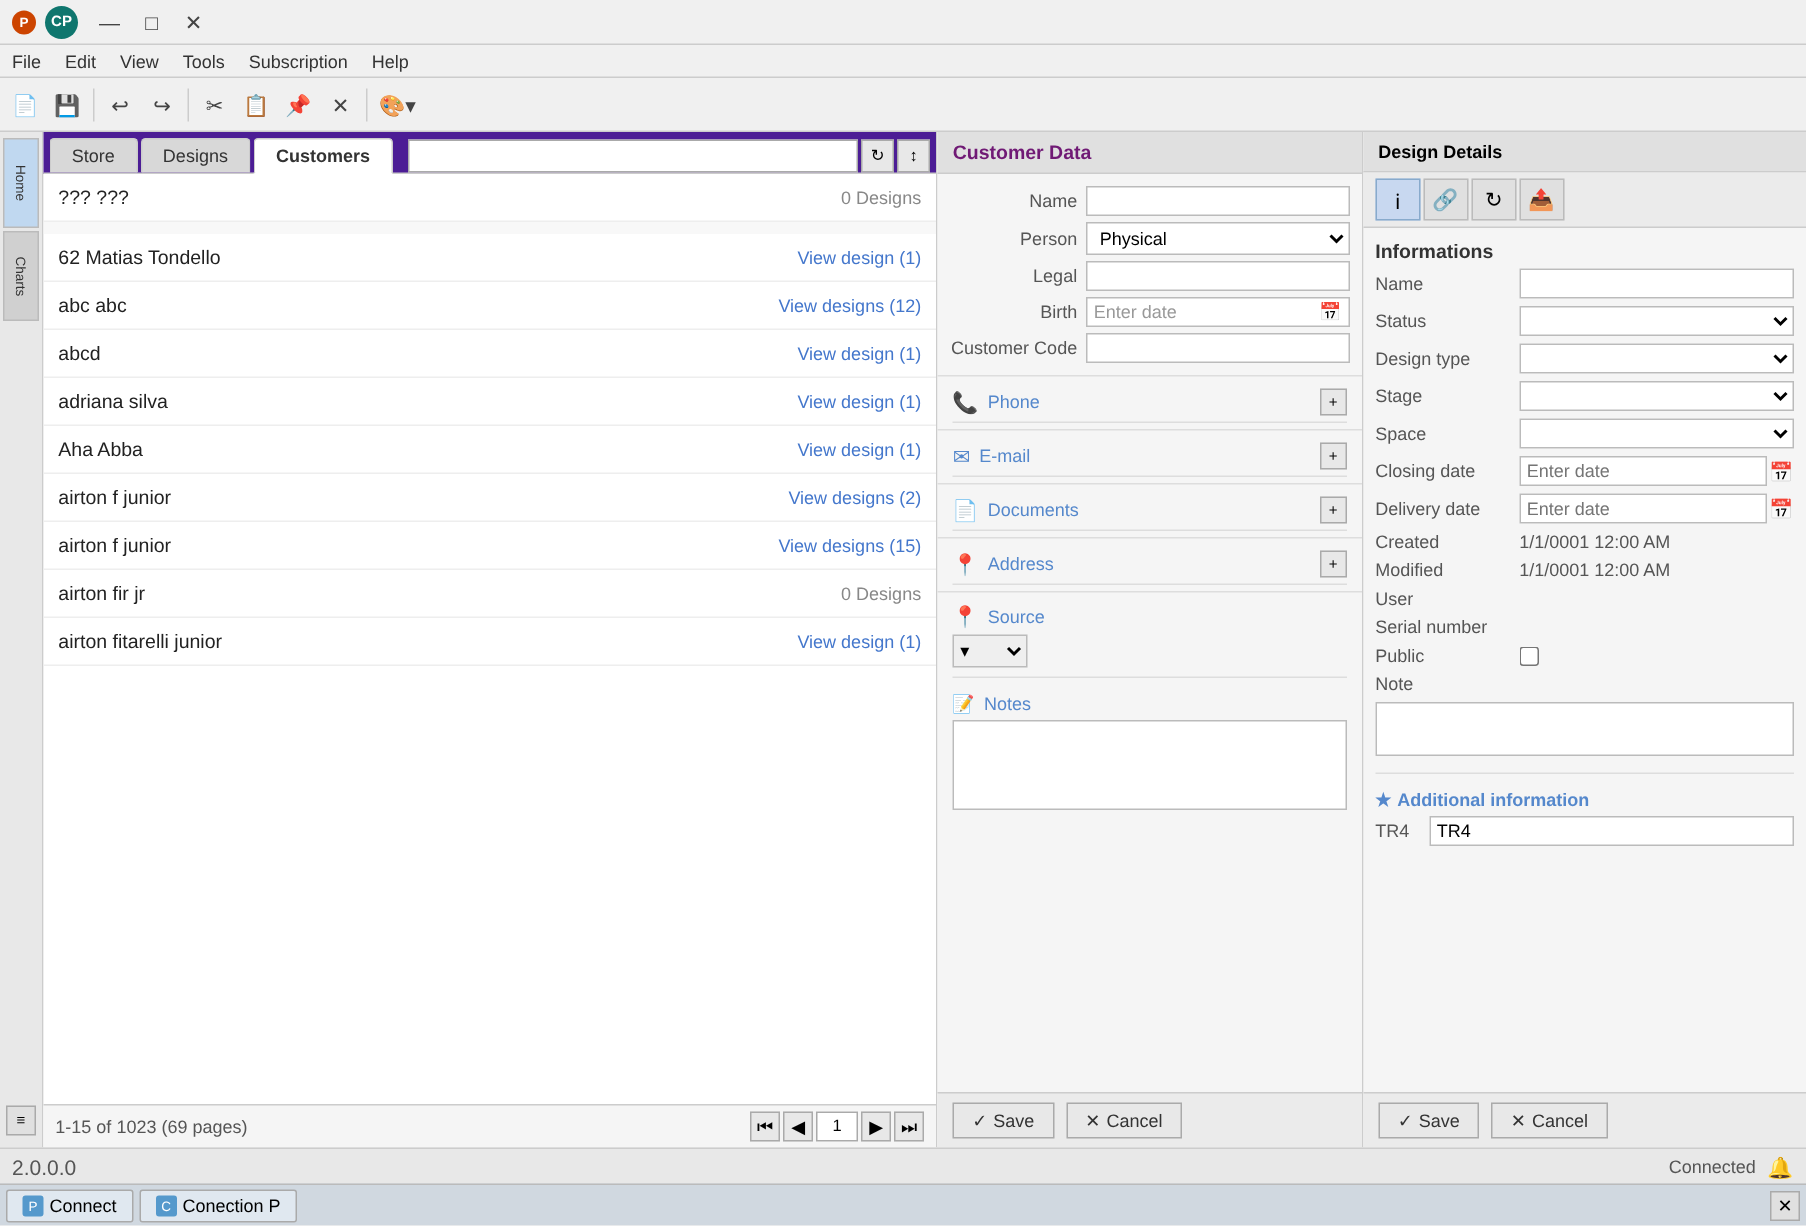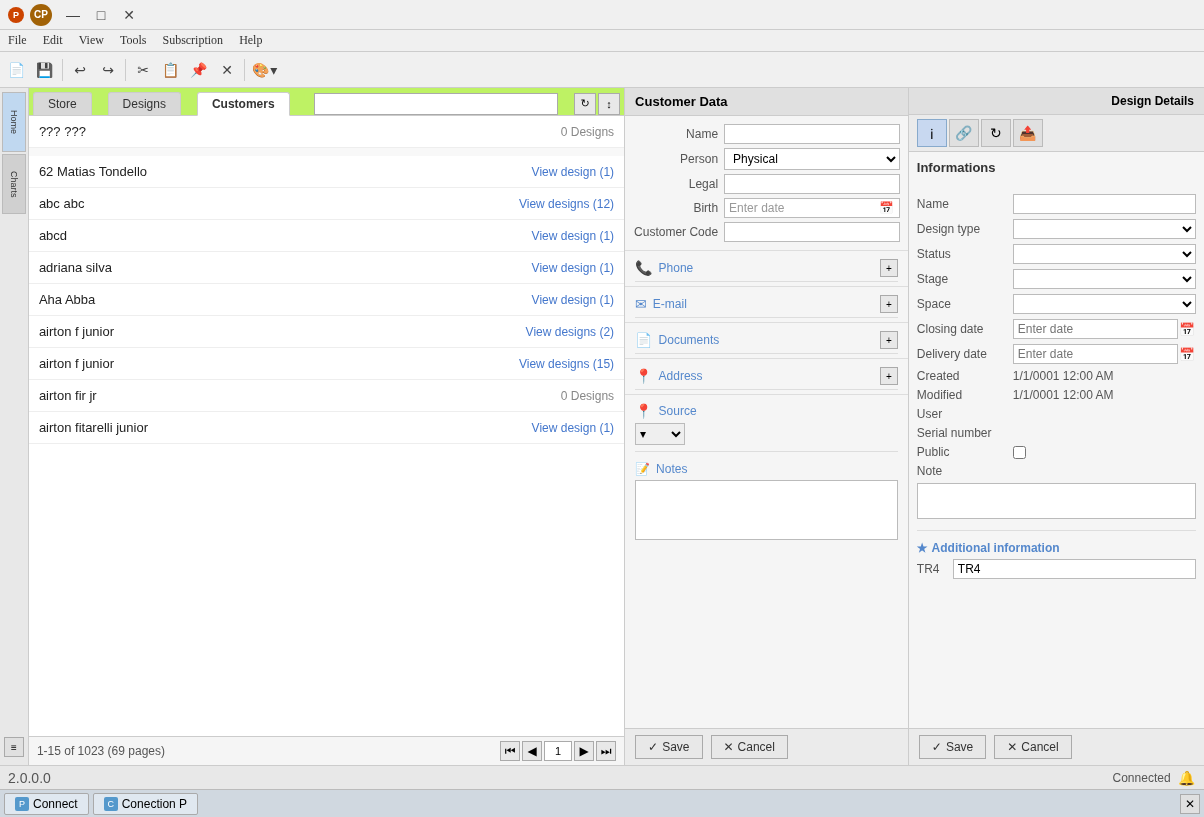--- a/index.html
+++ b/index.html
@@ -6,58 +6,58 @@
     body { width: 1204px; height: 817px; overflow: hidden; background: #f0f0f0; display: flex; flex-direction: column; }
 
     
     .titlebar { height: 30px; background: #f0f0f0; display: flex; align-items: center; padding: 0 8px; border-bottom: 1px solid #ccc; }
     .titlebar-title { flex: 1; font-size: 12px; color: #333; }
     .titlebar-controls { display: flex; gap: 2px; }
     .titlebar-btn { width: 26px; height: 20px; border: none; background: transparent; cursor: pointer; font-size: 14px; display: flex; align-items: center; justify-content: center; color: #444; }
 
     
     .menubar { height: 22px; background: #f0f0f0; display: flex; align-items: center; border-bottom: 1px solid #ccc; }
-    .menu-item { padding: 2px 8px; cursor: pointer; font-size: 12px; color: #333; font-family: Liberation Serif, serif; }
+    .menu-item { padding: 2px 8px; cursor: pointer; font-size: 12px; color: #333; }
 
     
     .toolbar { height: 36px; background: #f0f0f0; display: flex; align-items: center; padding: 2px 4px; border-bottom: 1px solid #ccc; gap: 2px; }
     .toolbar-btn { width: 26px; height: 26px; border: 1px solid transparent; background: transparent; cursor: pointer; display: flex; align-items: center; justify-content: center; font-size: 14px; color: #444; }
     .toolbar-sep { width: 1px; height: 22px; background: #ccc; margin: 0 2px; }
 
     
     .main-content { display: flex; flex: 1; overflow: hidden; }
 
     
     .side-panel { width: 30px; background: #e8e8e8; display: flex; flex-direction: column; align-items: center; border-right: 1px solid #ccc; padding-top: 4px; gap: 2px; }
     .side-btn { width: 24px; height: 60px; background: #d0d0d0; border: 1px solid #bbb; cursor: pointer; display: flex; align-items: center; justify-content: center; font-size: 9px; writing-mode: vertical-rl; color: #333; text-align: center; }
     .side-btn.active { background: #c0d8f0; }
 
     
     .list-panel { width: 620px; display: flex; flex-direction: column; border-right: 1px solid #ccc; background: white; }
-    .list-tabs { display: flex; align-items: center; background: #bef264; border-bottom: 1px solid #ccc; padding: 4px 4px 0; gap: 16px; }
+    .list-tabs { display: flex; align-items: center; background: #4c1d95; border-bottom: 1px solid #ccc; padding: 4px 4px 0; gap: 2px; }
     .tab { padding: 4px 14px; border: 1px solid #ccc; border-bottom: none; cursor: pointer; background: #d8d8d8; color: #333; font-size: 12px; border-radius: 3px 3px 0 0; }
     .tab.active { background: white; font-weight: bold; border-bottom: 1px solid white; margin-bottom: -1px; z-index: 1; text-align: center; }
     .tab-search { flex: 1; margin-left: 8px; }
     .tab-search input { width: 100%; height: 22px; border: 1px solid #aaa; padding: 0 4px; font-size: 12px; }
     .tab-controls { display: flex; gap: 2px; }
     .tab-ctrl-btn { width: 22px; height: 22px; border: 1px solid #aaa; background: #e8e8e8; cursor: pointer; display: flex; align-items: center; justify-content: center; font-size: 11px; }
 
     .list-scroll { flex: 1; overflow-y: auto; }
     .list-item { display: flex; align-items: center; justify-content: space-between; padding: 8px 10px; border-bottom: 1px solid #eee; cursor: pointer; }
     .list-item-name { font-size: 13px; color: #222; }
     .list-item-action { font-size: 12px; color: #888; }
     .list-item-action.link { color: #4477cc; }
 
     .list-footer { border-top: 1px solid #ccc; background: #f5f5f5; padding: 4px 8px; display: flex; align-items: center; gap: 4px; font-size: 11px; color: #555; }
     .page-nav-btn { width: 20px; height: 20px; border: 1px solid #aaa; background: #e8e8e8; cursor: pointer; display: flex; align-items: center; justify-content: center; font-size: 12px; }
     .page-num { border: 1px solid #aaa; width: 28px; height: 20px; text-align: center; font-size: 11px; background: white; }
 
     
     .customer-panel { width: 295px; display: flex; flex-direction: column; border-right: 1px solid #ccc; background: #f5f5f5; }
-    .panel-title { background: #e0e0e0; padding: 6px 10px; font-weight: bold; font-size: 13px; border-bottom: 1px solid #ccc; color: #000000; }
+    .panel-title { background: #e0e0e0; padding: 6px 10px; font-weight: bold; font-size: 13px; border-bottom: 1px solid #ccc; color: #701a75; }
     .form-area { padding: 8px; display: flex; flex-direction: column; gap: 4px; }
     .form-row { display: flex; align-items: center; gap: 6px; }
     .form-label { width: 85px; text-align: right; color: #555; font-size: 12px; flex-shrink: 0; }
     .form-input { flex: 1; height: 20px; border: 1px solid #bbb; padding: 0 4px; background: white; font-size: 12px; }
     .form-select { flex: 1; height: 22px; border: 1px solid #bbb; padding: 0 4px; background: white; font-size: 12px; }
     .form-date { flex: 1; height: 20px; border: 1px solid #bbb; padding: 0 4px; background: white; font-size: 12px; color: #999; display: flex; align-items: center; justify-content: space-between; }
 
     .expandable-section { border-top: 1px solid #ddd; }
     .section-label { display: flex; align-items: center; gap: 6px; padding: 8px 10px 4px; color: #5588cc; font-size: 12px; }
     .section-label .icon { font-size: 14px; }
@@ -67,25 +67,25 @@
     .notes-area { padding: 6px 10px; }
     .notes-label { color: #5588cc; font-size: 12px; margin-bottom: 4px; display: flex; align-items: center; gap: 6px; }
     .notes-textarea { width: 100%; height: 60px; border: 1px solid #bbb; resize: none; font-size: 12px; padding: 4px; }
 
     .panel-footer { border-top: 1px solid #ccc; padding: 6px 10px; display: flex; gap: 8px; background: #ebebeb; }
     .btn-save { padding: 4px 12px; background: #e8e8e8; border: 1px solid #aaa; cursor: pointer; display: flex; align-items: center; gap: 4px; font-size: 12px; color: #333; }
     .btn-cancel { padding: 4px 12px; background: #e8e8e8; border: 1px solid #aaa; cursor: pointer; display: flex; align-items: center; gap: 4px; font-size: 12px; color: #333; }
 
     
     .design-panel { flex: 1; display: flex; flex-direction: column; background: #f5f5f5; }
-    .design-panel-title { background: #e0e0e0; padding: 6px 10px; font-weight: bold; font-size: 13px; border-bottom: 1px solid #ccc; display: flex; align-items: center; justify-content: flex-end; }
+    .design-panel-title { background: #e0e0e0; padding: 6px 10px; font-weight: bold; font-size: 13px; border-bottom: 1px solid #ccc; display: flex; align-items: center; justify-content: flex-start; }
     .design-toolbar { display: flex; gap: 2px; padding: 4px 8px; border-bottom: 1px solid #ccc; background: #ebebeb; }
     .design-tool-btn { width: 30px; height: 28px; border: 1px solid #bbb; background: #e0e0e0; cursor: pointer; display: flex; align-items: center; justify-content: center; font-size: 14px; }
     .design-tool-btn.active { background: #c8d8f0; border-color: #88aacc; }
-    .design-section-title { font-weight: bold; font-size: 13px; color: #333; margin-bottom: 19px; }
+    .design-section-title { font-weight: bold; font-size: 13px; color: #333; margin-bottom: 4px; }
     .design-form-row { display: flex; align-items: center; gap: 6px; margin-bottom: 5px; }
     .design-label { width: 90px; color: #555; font-size: 12px; flex-shrink: 0; }
     .design-input { flex: 1; height: 20px; border: 1px solid #bbb; background: white; padding: 0 4px; font-size: 12px; }
     .design-select { flex: 1; height: 20px; border: 1px solid #bbb; background: white; padding: 0 2px; font-size: 12px; }
     .design-divider { border: none; border-top: 1px solid #ddd; margin: 6px 0; }
     .design-note { width: 100%; height: 36px; border: 1px solid #bbb; background: white; resize: none; font-size: 12px; padding: 2px 4px; }
 
     .additional-section { margin-top: 6px; }
     .additional-title { color: #5588cc; font-size: 12px; display: flex; align-items: center; gap: 4px; padding: 4px 0; font-weight: bold; }
     .additional-row { display: flex; align-items: center; gap: 6px; margin-bottom: 4px; }
@@ -105,21 +105,21 @@
     
     .taskbar { height: 28px; background: #d0d8e0; border-top: 1px solid #bbb; display: flex; align-items: center; padding: 0 4px; gap: 4px; }
     .task-btn { padding: 3px 10px; border: 1px solid #aaa; background: #e0e8f0; cursor: pointer; display: flex; align-items: center; gap: 4px; font-size: 12px; border-radius: 2px; }
     .task-btn-icon { width: 14px; height: 14px; background: #5599cc; border-radius: 2px; display: flex; align-items: center; justify-content: center; color: white; font-size: 9px; }
   </style>
 </head>
 <body>
 
 <div class="titlebar">
   <div style="width:16px;height:16px;background:#cc4400;border-radius:50%;margin-right:6px;display:flex;align-items:center;justify-content:center;color:white;font-size:9px;font-weight:bold;">P</div>
-  <div style="background:#a16207;color:white;border-radius:50%;width:22px;height:22px;display:flex;align-items:center;justify-content:center;font-size:10px;font-weight:bold;margin-right:8px;">CP</div>
+  <div style="background:#0f766e;color:white;border-radius:50%;width:22px;height:22px;display:flex;align-items:center;justify-content:center;font-size:10px;font-weight:bold;margin-right:8px;">CP</div>
   <div class="titlebar-controls">
     <button class="titlebar-btn">—</button>
     <button class="titlebar-btn">□</button>
     <button class="titlebar-btn close">✕</button>
   </div>
 </div>
 
 <div class="menubar">
   <span class="menu-item">File</span>
   <span class="menu-item">Edit</span>
@@ -337,25 +337,25 @@
     </div>
 
     <div style="flex:1;overflow-y:auto;padding:8px;">
       <div class="design-section-title">Informations</div>
 
       <div class="design-form-row">
         <span class="design-label">Name</span>
         <input type="text" class="design-input" value="" style="">
       </div>
       <div class="design-form-row">
+        <span class="design-label">Status</span>
+        <select class="design-select"><option></option></select>
+      </div>
+      <div class="design-form-row">
         <span class="design-label">Design type</span>
-        <select class="design-select"><option></option></select>
-      </div>
-      <div class="design-form-row">
-        <span class="design-label">Status</span>
         <select class="design-select"><option></option></select>
       </div>
       <div class="design-form-row">
         <span class="design-label">Stage</span>
         <select class="design-select"><option></option></select>
       </div>
       <div class="design-form-row">
         <span class="design-label">Space</span>
         <select class="design-select"><option></option></select>
       </div>

